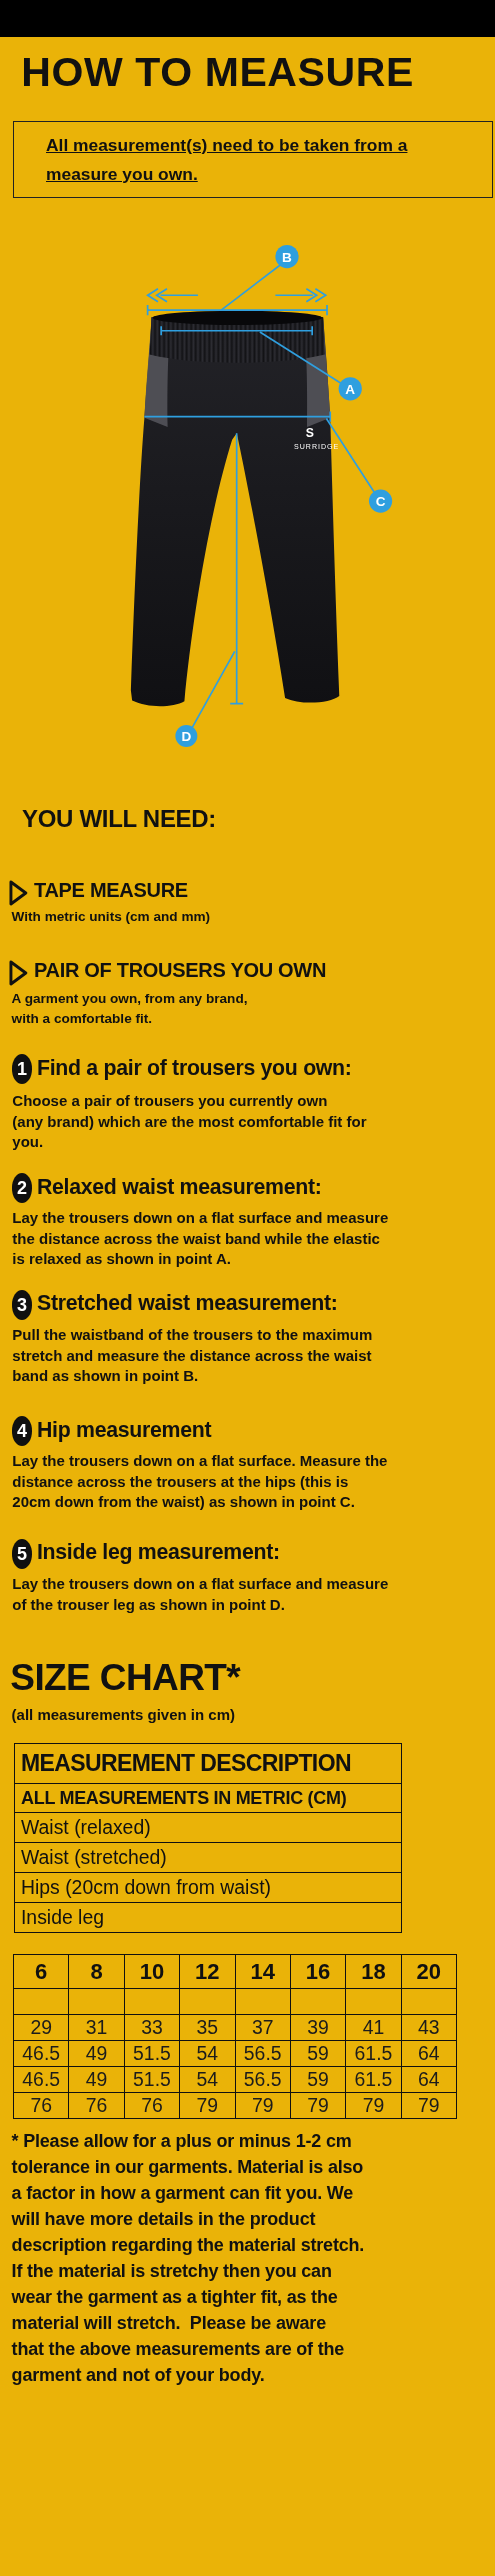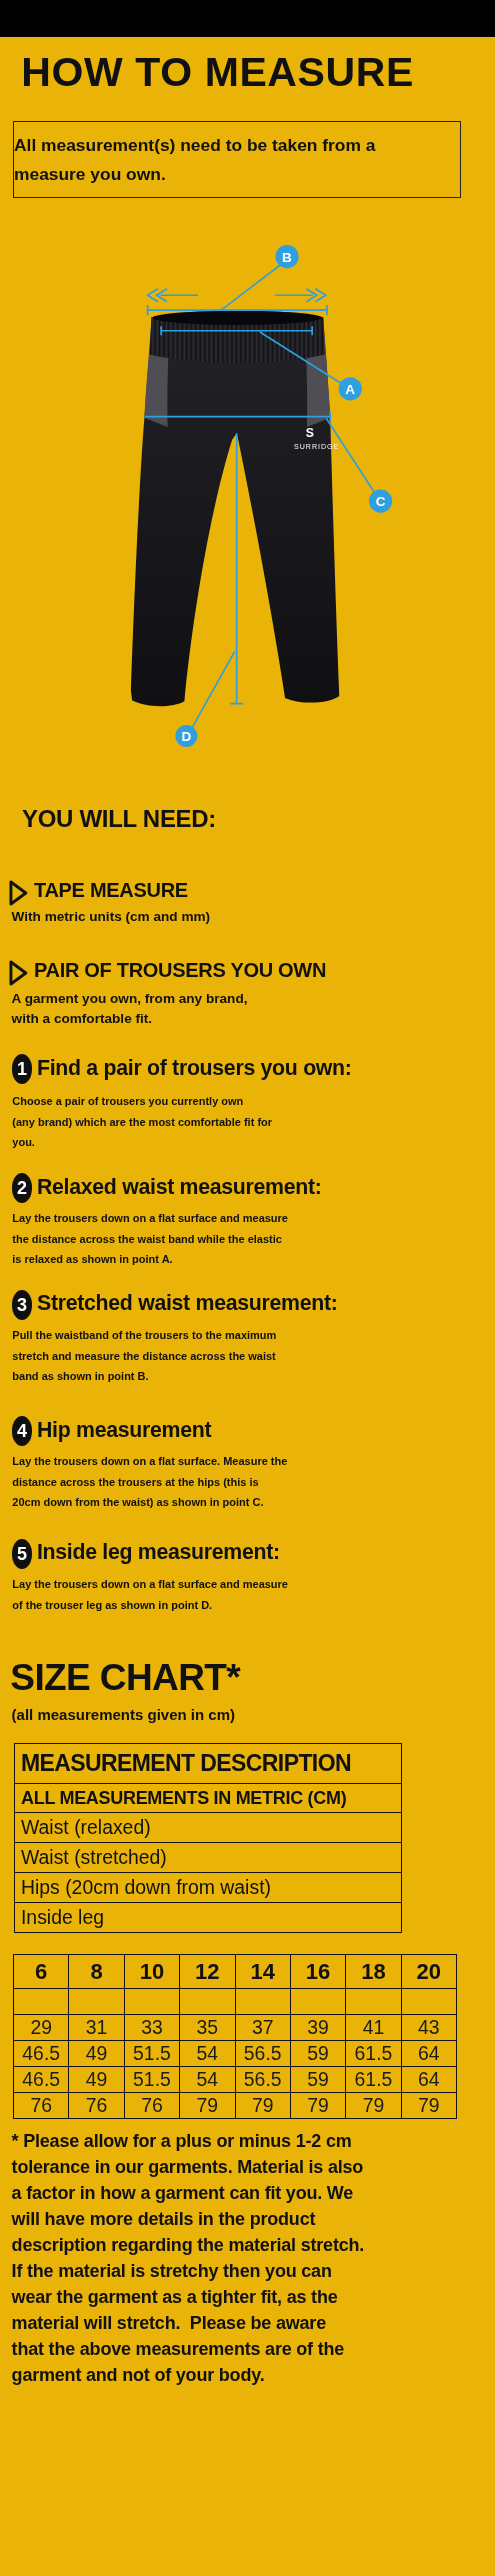--- a/index.html
+++ b/index.html
@@ -4,36 +4,36 @@
 <style>
   html,body{margin:0;padding:0;background:#ffffff;}
   .page{position:relative;width:496px;height:2576px;background:#eab308;overflow:hidden;
         font-family:"Liberation Sans", sans-serif;color:#111;}
   .abs{position:absolute;}
 
   .topbar{left:0;top:0;width:496px;height:37px;background:#000;}
   .title{left:21.3px;top:49px;font-size:41px;font-weight:700;letter-spacing:0.6px;white-space:nowrap;}
 
   .notice{left:13px;top:121px;width:446px;height:57px;border:1.9px solid #222;
-          padding:9px 0 9px 0;}
+          padding:9px 0 9px 32px;text-decoration:underline;}
   .notice .ln{font-size:17.4px;font-weight:700;line-height:29px;white-space:nowrap;}
 
   .figure{left:76px;top:238px;width:342px;height:572px;}
 
   .ywn-heading{left:22px;top:805px;font-size:24px;font-weight:700;letter-spacing:-0.3px;}
 
   .need-item .tri{position:absolute;left:9px;width:19.4px;height:26px;}
   .need-title{position:absolute;left:34px;font-size:20px;font-weight:700;letter-spacing:-0.3px;white-space:nowrap;}
   .need-sub{position:absolute;left:11.6px;font-size:13.6px;font-weight:700;line-height:20px;}
   .need-sub div{white-space:nowrap;}
 
   .step-badge{position:absolute;left:11.6px;width:20.7px;height:30px;background:#101010;border-radius:50%;
               color:#fff;font-size:18px;font-weight:700;text-align:center;line-height:30px;}
   .step-title{position:absolute;left:37px;font-size:21.3px;font-weight:700;letter-spacing:-0.3px;white-space:nowrap;}
-  .step-body{position:absolute;left:12.3px;font-size:11px;font-weight:700;line-height:20.7px;}
+  .step-body{position:absolute;left:12.3px;font-size:15px;font-weight:700;line-height:20.7px;}
   .step-body div{white-space:nowrap;}
 
   .sc-title{left:10.3px;top:1657px;font-size:37px;font-weight:700;letter-spacing:-0.6px;white-space:nowrap;}
   .sc-sub{left:11.6px;top:1706px;font-size:15px;font-weight:700;white-space:nowrap;}
 
   table{border-collapse:collapse;}
   .desc-table{left:14.2px;top:1743px;width:388px;table-layout:fixed;}
   .desc-table td{border:1.3px solid #111;padding:0 0 0 5.8px;vertical-align:middle;overflow:hidden;}
   .desc-table .h1{height:39px;font-size:23px;font-weight:700;letter-spacing:-0.6px;white-space:nowrap;}
   .desc-table .h2{height:28.4px;font-size:18px;font-weight:700;letter-spacing:-0.3px;white-space:nowrap;}

